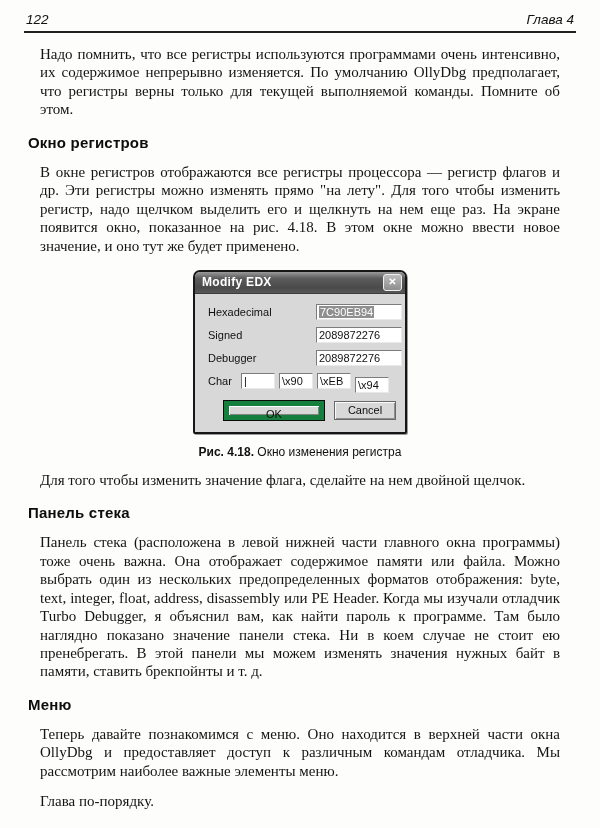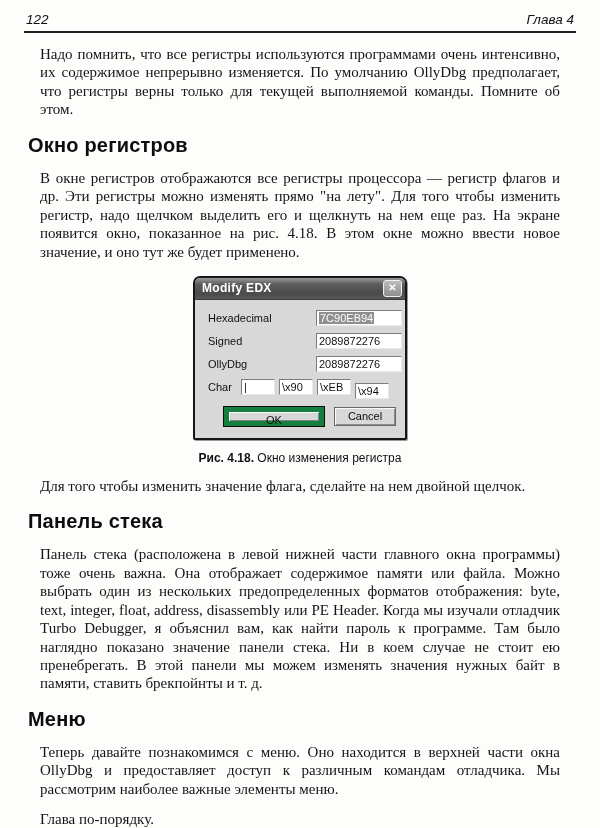--- a/index.html
+++ b/index.html
@@ -16,21 +16,21 @@
   }
   
   p.bodytext{
     margin:12px;text-align:justify;font-size:15px;line-height:1.23;color:#141414;
     hyphens:none;
   }
   .p-intro{margin-top:17px;}
   .p-flag{margin-top:26px;}
   .p-follow{margin-top:5px;}
   h2.sechead{
-    font-family:"Liberation Sans",sans-serif;font-weight:bold;font-size:20px;
+    font-family:"Liberation Sans",sans-serif;font-weight:bold;font-size:15px;
     margin:15px 0 7px 0;color:#0d0d0d;letter-spacing:.2px;
   }
   
   figure.fig{margin:15px 0 0 0;text-align:center;}
   figcaption.figcap{
     margin-top:11px;font-family:"Liberation Sans",sans-serif;font-size:12px;color:#111;
   }
   figcaption.figcap b{font-weight:bold;}
   
   .dlg{
@@ -109,21 +109,21 @@
           <label>Hexadecimal</label>
           <span class="tfield"><span class="sel">7C90EB94</span></span>
         </div>
 
         <div class="frow">
           <label>Signed</label>
           <span class="tfield">2089872276</span>
         </div>
 
         <div class="frow">
-          <label>OllyDbg</label>
+          <label>Debugger</label>
           <span class="tfield">2089872276</span>
         </div>
 
         <div class="frow char-row">
           <label>Char</label>
           <span class="tfield char-field">|</span>
           <span class="tfield char-field">\x90</span>
           <span class="tfield char-field">\xEB</span>
           <span class="tfield char-field">\x94</span>
         </div>

